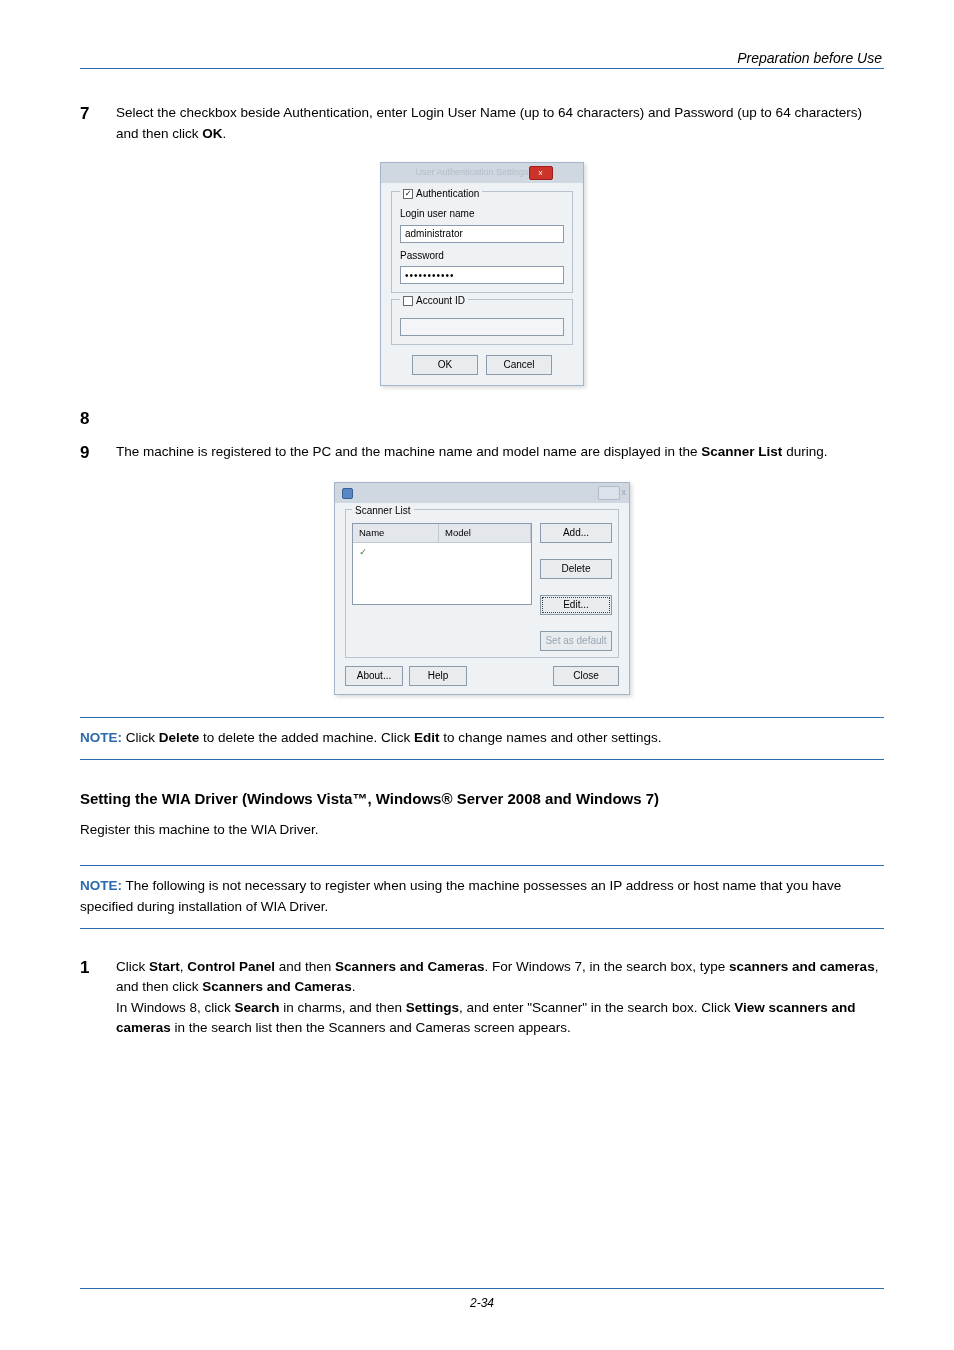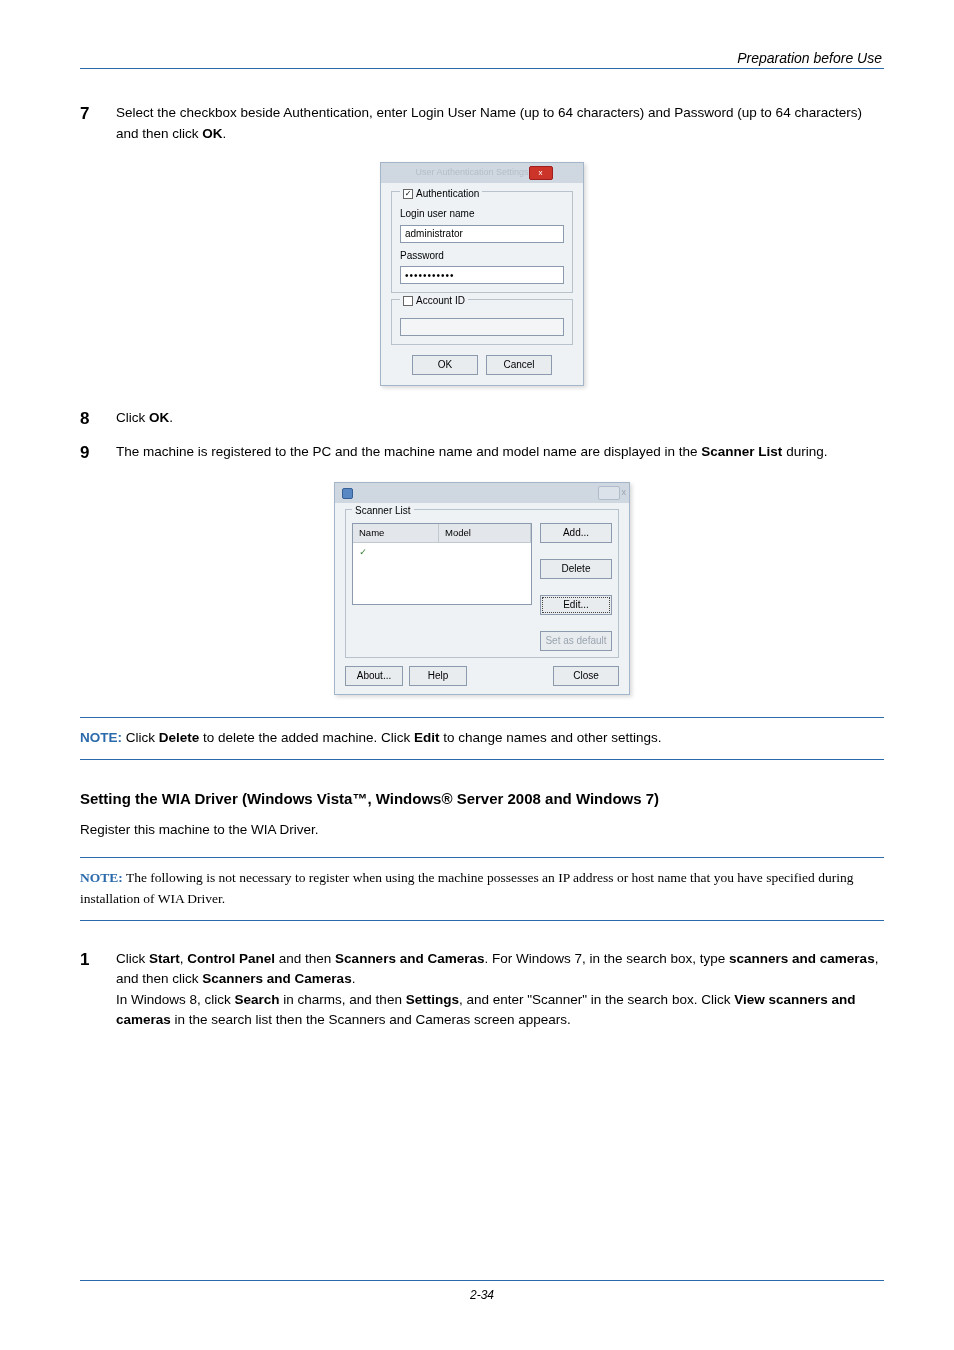--- a/index.html
+++ b/index.html
@@ -275,23 +275,20 @@
         <div class="btnrow1">
           <div class="winbtn">OK</div>
           <div class="winbtn">Cancel</div>
         </div>
       </div>
     </div>
   </div>
 
   <div class="step">
     <div class="stepnum">8</div>
-    <div class="stepbody">
-      <span>Click </span><span class="bold">OK</span><span>.</span>
-    </div>
   </div>
 
   <div class="step" style="margin-bottom:6px;">
     <div class="stepnum">9</div>
     <div class="stepbody">
       <span>The machine is registered to the PC and the machine name and model name are displayed in the </span><span class="bold">Scanner List</span><span> during.</span>
     </div>
   </div>
 
   <div class="figwrap">
@@ -344,21 +341,21 @@
     <hr>
     <div class="notetxt">
       <span class="notelabel">NOTE:</span><span> Click </span><span class="bold">Delete</span><span> to delete the added machine. Click </span><span class="bold">Edit</span><span> to change names and other settings.</span>
     </div>
     <hr>
   </div>
 
   <h3 class="subhead">Setting the WIA Driver (Windows Vista™, Windows® Server 2008 and Windows 7)</h3>
   <div class="plain">Register this machine to the WIA Driver.</div>
 
-  <div class="note" style="margin-top:18px;font-family:Liberation Serif, serif;">
+  <div class="note" style="margin-top:26px;">
     <hr>
     <div class="notetxt">
       <span class="notelabel">NOTE:</span><span> The following is not necessary to register when using the machine possesses an IP address or host name that you have specified during installation of WIA Driver.</span>
     </div>
     <hr>
   </div>
 
   <div class="step">
     <div class="stepnum">1</div>
     <div class="stepbody">

